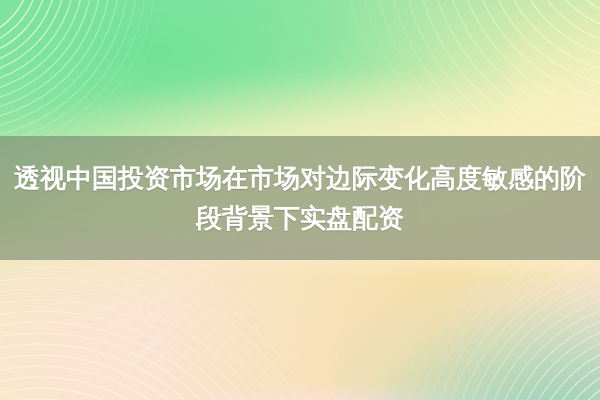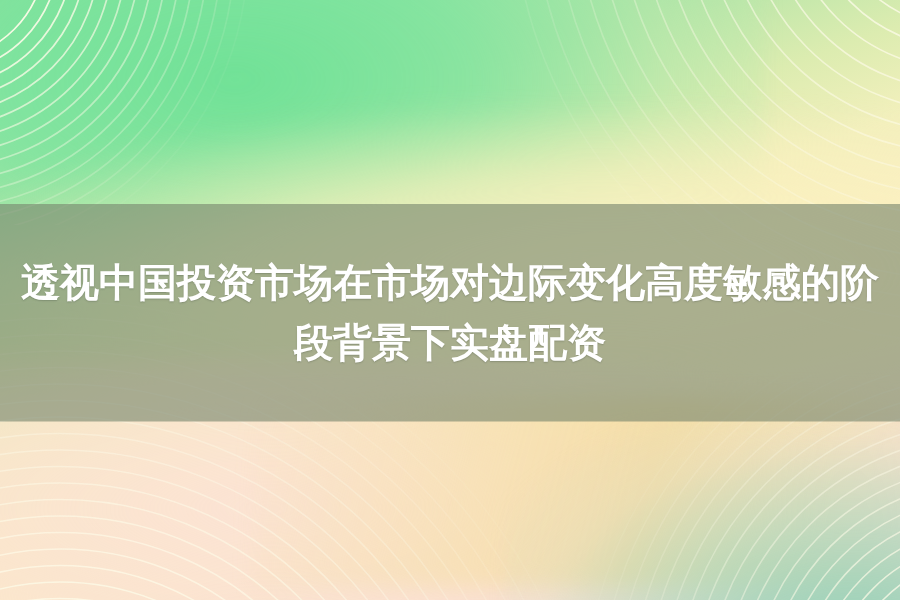--- a/index.html
+++ b/index.html
@@ -121,21 +121,21 @@
     display: block;
     overflow: visible;
   }
 
   
   .title-band {
     position: absolute;
     left: 0;
     right: 0;
     top: 136px;
-    height: 145px;
+    height: 124px;
     background: rgba(120, 134, 110, 0.62);
     display: flex;
     align-items: center;
     justify-content: flex-end;
     box-sizing: border-box;
     padding: 0 6px;
   }
 
   .title-text {
     width: 100%;

